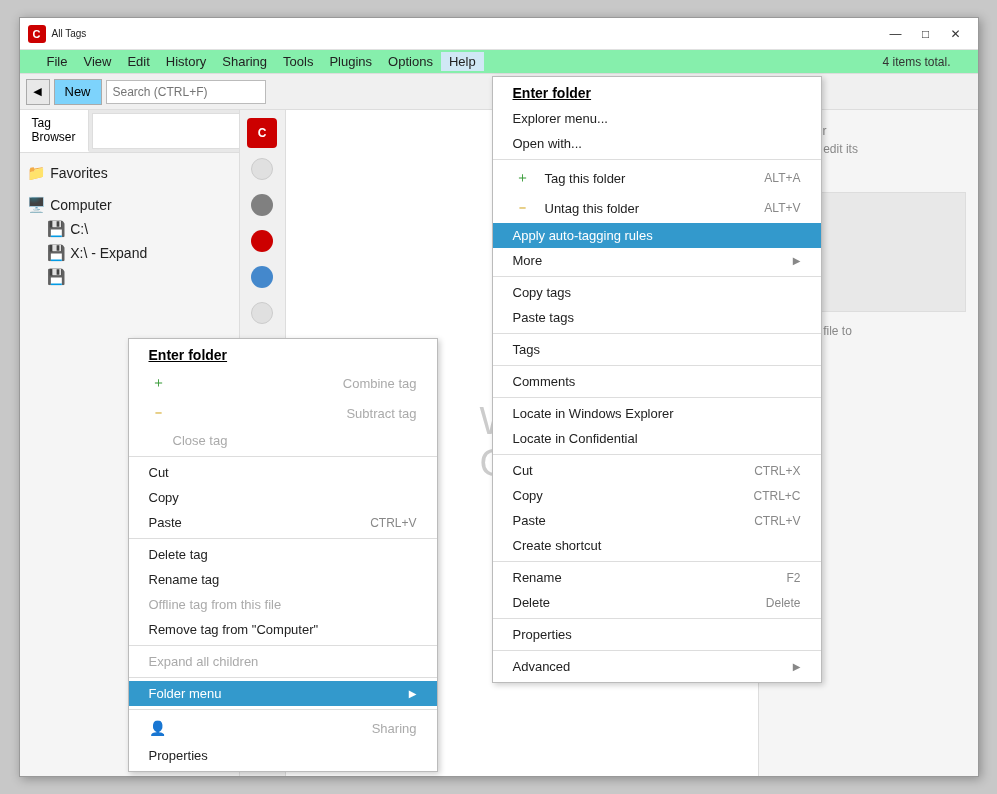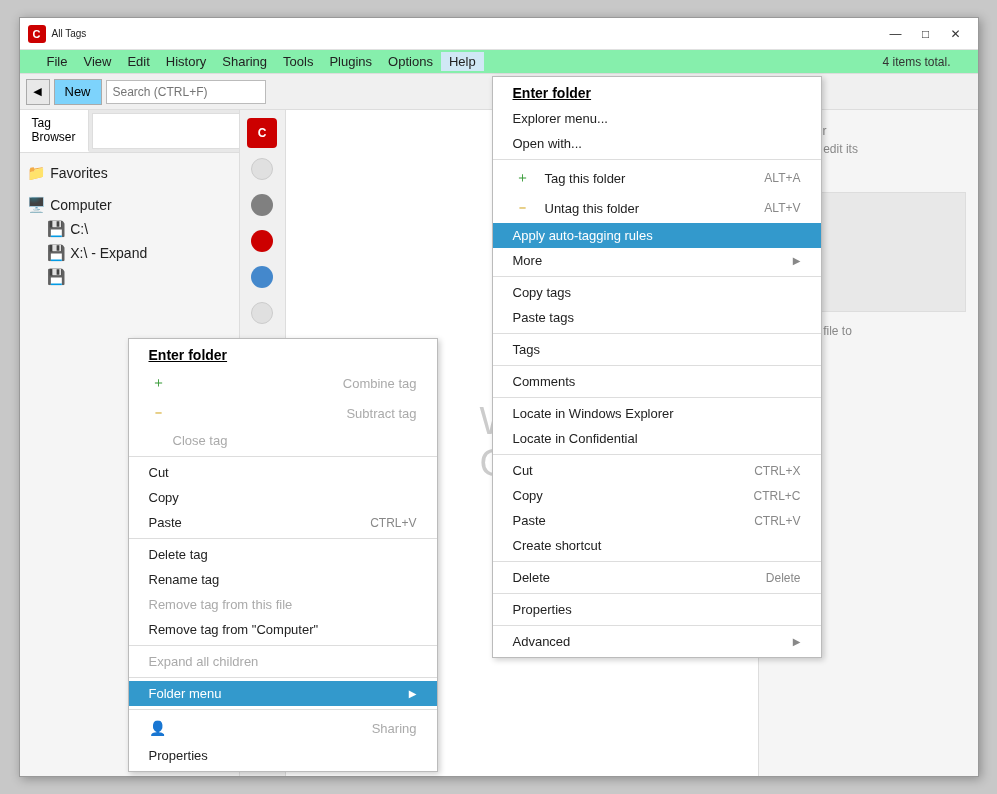--- a/index.html
+++ b/index.html
@@ -421,21 +421,21 @@
       <span class="shortcut">CTRL+V</span>
     </div>
     <div class="ctx-separator"></div>
     <div class="ctx-item">
       <span>Delete tag</span>
     </div>
     <div class="ctx-item">
       <span>Rename tag</span>
     </div>
     <div class="ctx-item disabled">
-      <span>Remove tag from this file</span>
+      <span>Offline tag from this file</span>
     </div>
     <div class="ctx-item">
       <span>Remove tag from "Computer"</span>
     </div>
     <div class="ctx-separator"></div>
     <div class="ctx-item disabled">
       <span>Expand all children</span>
     </div>
     <div class="ctx-separator"></div>
     <div class="ctx-item highlighted">
@@ -513,20 +513,24 @@
     </div>
     <div class="ctx-item">
       <span>Paste</span>
       <span class="shortcut">CTRL+V</span>
     </div>
     <div class="ctx-item">
       <span>Create shortcut</span>
     </div>
     <div class="ctx-separator"></div>
     <div class="ctx-item">
+      <span>Rename</span>
+      <span class="shortcut">F2</span>
+    </div>
+    <div class="ctx-item">
       <span>Delete</span>
       <span class="shortcut">Delete</span>
     </div>
     <div class="ctx-separator"></div>
     <div class="ctx-item">
       <span>Properties</span>
     </div>
     <div class="ctx-separator"></div>
     <div class="ctx-item">
       <span>Advanced</span>

